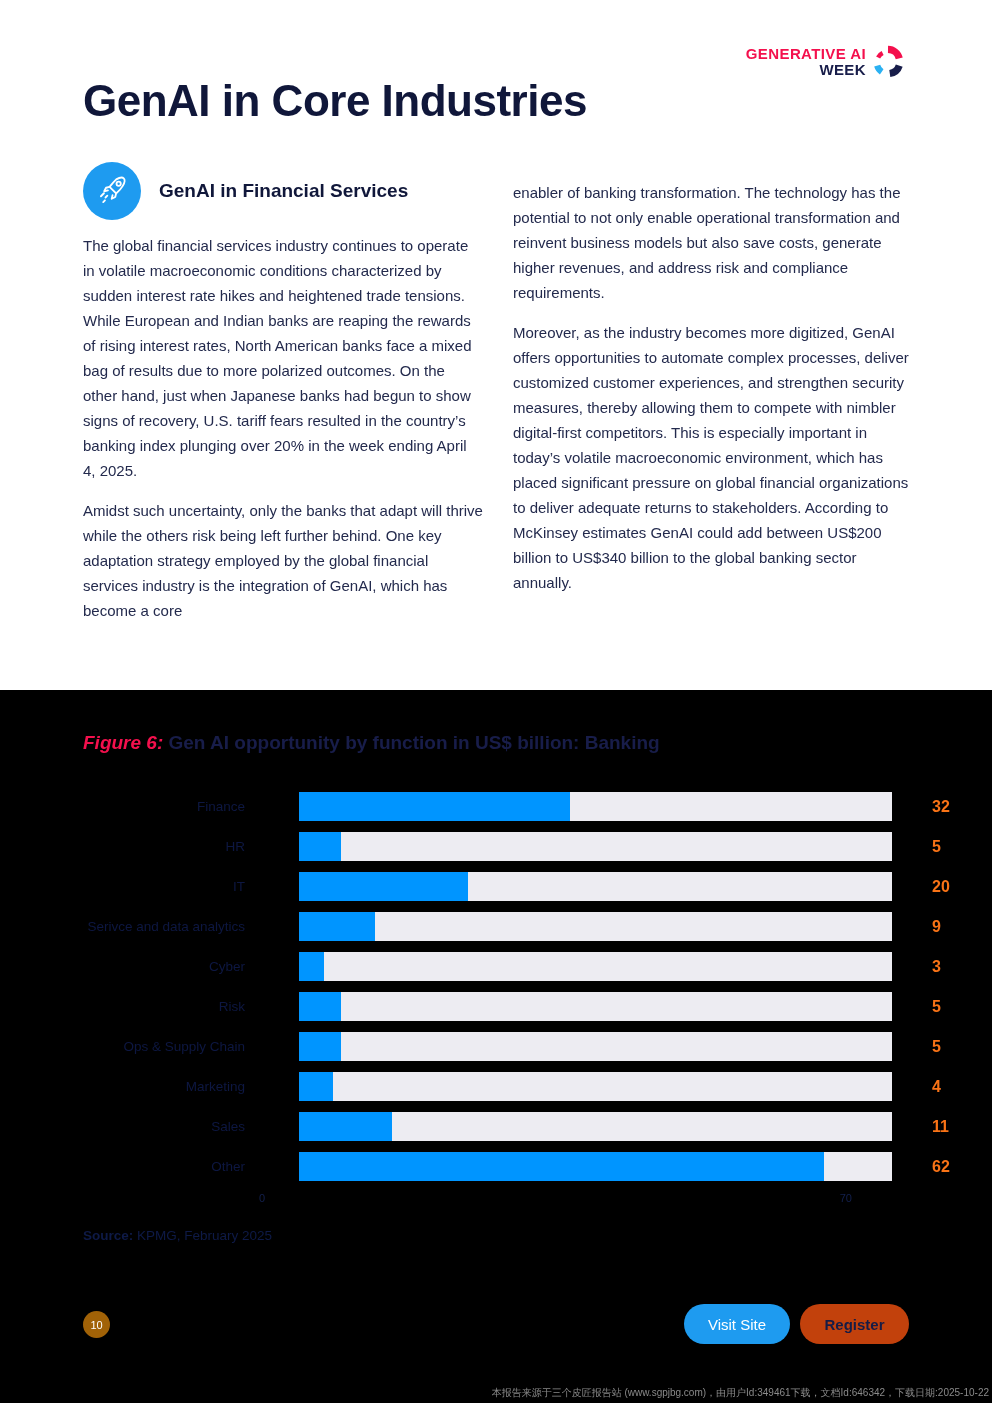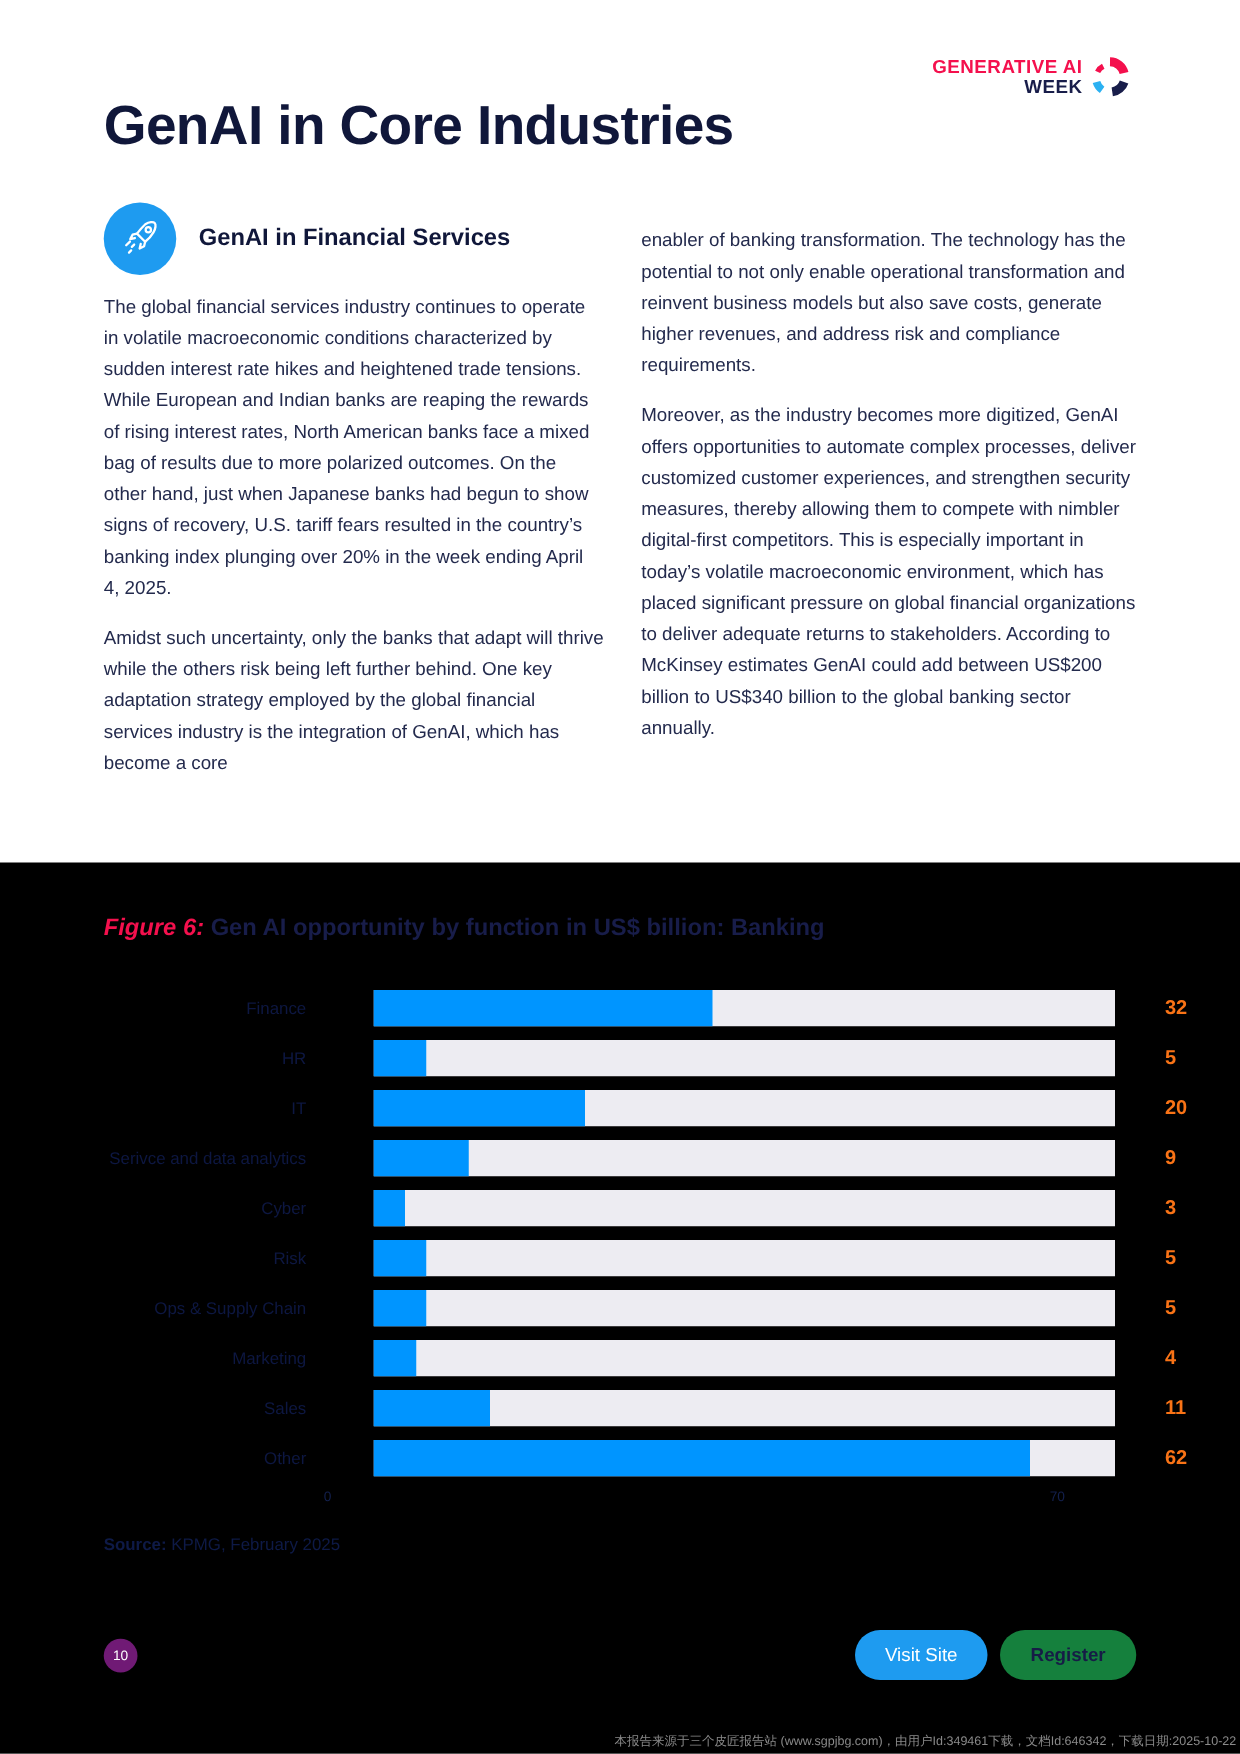--- a/index.html
+++ b/index.html
@@ -65,30 +65,30 @@
     font-size:11px; color:#13204e;
   }
   .chart-source { position:absolute; top:538px; left:83px; font-size:13.5px; color:#0e1a47; }
   .chart-source b { font-weight:800; }
 
   
   .footer { position:absolute; top:612px; left:0; width:992px; height:60px; }
   .page-badge {
     position:absolute; left:83px; top:9px;
     width:27px; height:27px; border-radius:50%;
-    background:#701a75; color:#ffffff; font-size:11px;
+    background:#a16207; color:#ffffff; font-size:11px;
     display:flex; align-items:center; justify-content:center;
   }
   .btn {
     position:absolute; top:2px; height:40px; border:none; cursor:pointer;
     border-radius:21px; font-size:15px; font-family:"Liberation Sans", sans-serif;
     display:flex; align-items:center; justify-content:center;
   }
   .btn-visit    { left:684px; width:106px; background:#1e9bf0; color:#ffffff; }
-  .btn-register { left:800px; width:109px; background:#15803d; color:#161c46; font-weight:600; }
+  .btn-register { left:800px; width:109px; background:#c2410c; color:#161c46; font-weight:600; }
 
   .watermark {
     position:absolute; bottom:3px; right:3px;
     font-size:10px; color:#8a8a8a; white-space:nowrap;
   }
 </style>
 </head>
 <body>
 
 <div class="page">

